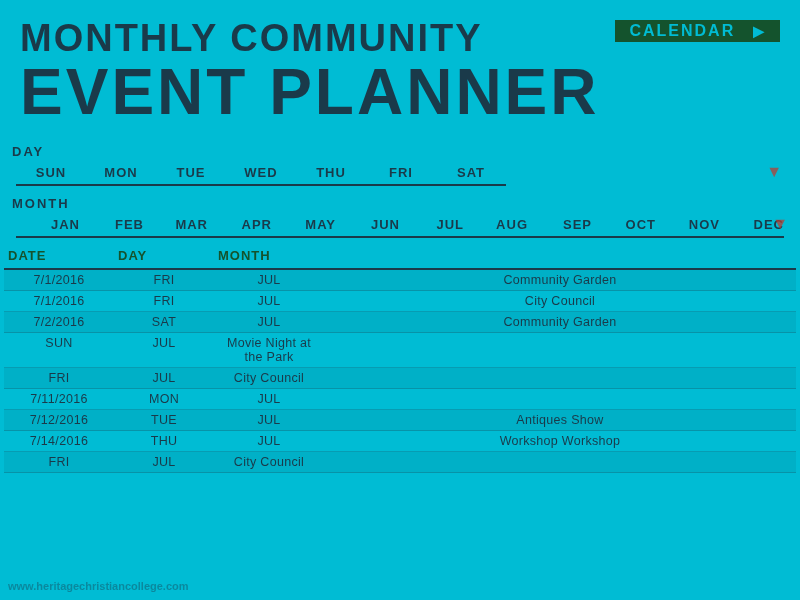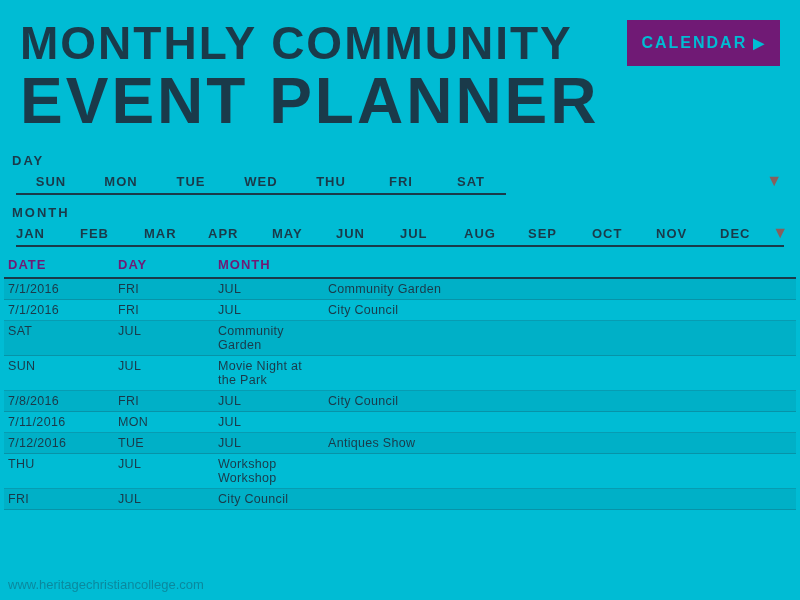--- a/index.html
+++ b/index.html
@@ -11,48 +11,48 @@
       overflow: hidden;
       position: relative;
     }
 
     .header-area {
       padding: 18px 20px 10px 20px;
       position: relative;
     }
 
     .title-monthly {
-      font-size: 46px;
+      font-size: 38px;
       font-weight: 700;
       color: #1a3a4a;
       letter-spacing: 2px;
       line-height: 1.1;
     }
 
     .title-event {
       font-size: 64px;
       font-weight: 900;
       color: #1a3a4a;
       letter-spacing: 3px;
       line-height: 1.0;
     }
 
     .calendar-badge {
       position: absolute;
       top: 20px;
       right: 20px;
-      background-color: #701a75;
+      background-color: #14532d;
       color: #00bcd4;
       font-size: 16px;
       font-weight: 700;
-      padding: 14px 14px;
+      padding: 2px 14px;
       letter-spacing: 2px;
       display: flex;
       align-items: center;
-      gap: 6px;
+      gap: 18px;
     }
 
     .calendar-badge-arrow {
       color: #00bcd4;
       font-size: 14px;
     }
 
     .section-label {
       color: #1a3a4a;
       font-size: 13px;
@@ -85,21 +85,21 @@
 
     .months-row {
       display: flex;
       gap: 0;
       padding: 0 4px;
       margin-bottom: 4px;
     }
 
     .month-item {
       flex: 1;
-      text-align: left;
+      text-align: right;
       color: #1a3a4a;
       font-size: 13px;
       font-weight: 600;
       letter-spacing: 1px;
       padding: 4px 0;
       border-bottom: 2px solid #1a3a4a;
     }
 
     .filter-icon {
       position: absolute;
@@ -126,31 +126,32 @@
 
     .table-header {
       display: grid;
       grid-template-columns: 110px 100px 110px 1fr;
       border-bottom: 2px solid #1a3a4a;
       padding-bottom: 3px;
       margin-bottom: 0;
     }
 
     .table-header-cell {
-      color: #701a75;
+      color: #14532d;
       font-size: 13px;
       font-weight: 700;
       letter-spacing: 1px;
       padding: 2px 4px;
     }
 
     .table-row {
       display: grid;
       grid-template-columns: 110px 100px 110px 1fr;
       border-bottom: 1px solid rgba(26,58,74,0.25);
+      text-align: center;
     }
 
     .table-row:nth-child(odd) {
       background-color: rgba(0, 150, 170, 0.3);
     }
 
     .table-row:nth-child(even) {
       background-color: rgba(0, 188, 212, 0.15);
     }
 
@@ -159,21 +160,22 @@
       font-size: 12.5px;
       padding: 3px 4px;
       letter-spacing: 0.3px;
     }
 
     .watermark {
       position: absolute;
       bottom: 8px;
       left: 8px;
       color: rgba(26,58,74,0.4);
-      font-size: 13px;
+      font-size: 11px;
+      font-weight: bold;
     }
 
     .day-row-wrapper {
       position: relative;
       padding: 0 4px;
     }
 
     .month-row-wrapper {
       position: relative;
       padding: 0 4px;
@@ -241,47 +243,48 @@
         <div class="table-cell">JUL</div>
         <div class="table-cell">Community Garden</div>
       </div>
       <div class="table-row">
         <div class="table-cell">7/1/2016</div>
         <div class="table-cell">FRI</div>
         <div class="table-cell">JUL</div>
         <div class="table-cell">City Council</div>
       </div>
       <div class="table-row">
+        <div class="table-cell">7/2/2016</div>
         <div class="table-cell">SAT</div>
         <div class="table-cell">JUL</div>
         <div class="table-cell">Community Garden</div>
       </div>
       <div class="table-row">
         <div class="table-cell">SUN</div>
         <div class="table-cell">JUL</div>
         <div class="table-cell">Movie Night at the Park</div>
       </div>
       <div class="table-row">
-        <div class="table-cell">7/8/2016</div>
         <div class="table-cell">FRI</div>
         <div class="table-cell">JUL</div>
         <div class="table-cell">City Council</div>
       </div>
       <div class="table-row">
         <div class="table-cell">7/11/2016</div>
         <div class="table-cell">MON</div>
         <div class="table-cell">JUL</div>
       </div>
       <div class="table-row">
         <div class="table-cell">7/12/2016</div>
         <div class="table-cell">TUE</div>
         <div class="table-cell">JUL</div>
         <div class="table-cell">Antiques Show</div>
       </div>
       <div class="table-row">
+        <div class="table-cell">7/14/2016</div>
         <div class="table-cell">THU</div>
         <div class="table-cell">JUL</div>
         <div class="table-cell">Workshop Workshop</div>
       </div>
       <div class="table-row">
         <div class="table-cell">FRI</div>
         <div class="table-cell">JUL</div>
         <div class="table-cell">City Council</div>
       </div>
     </div>

